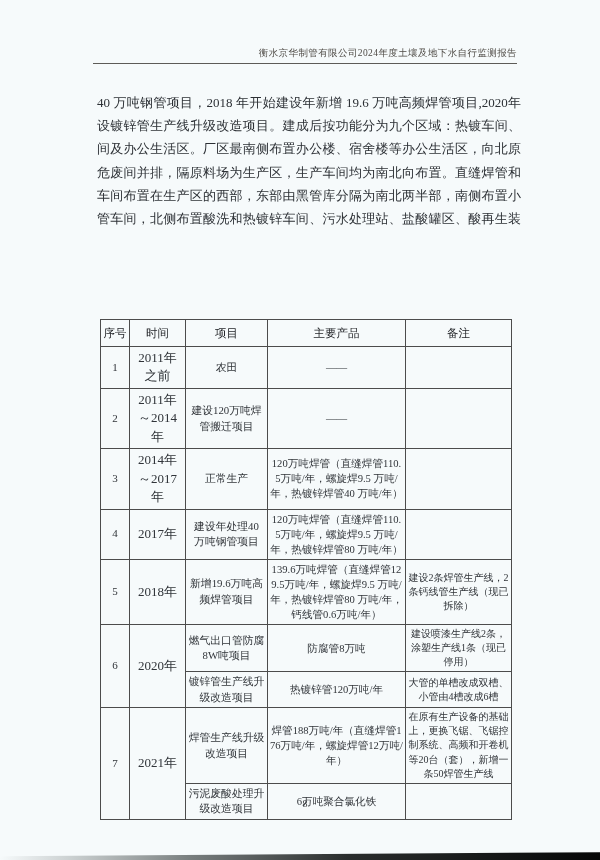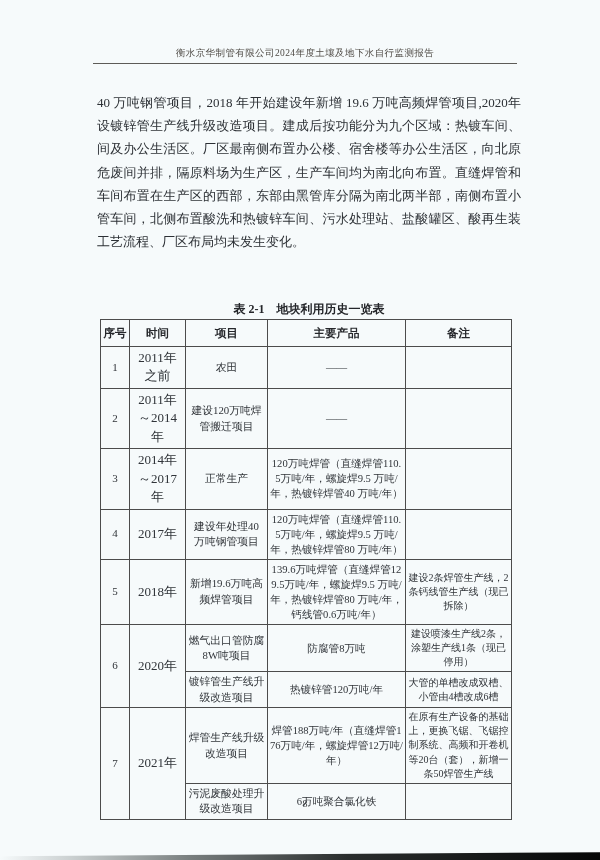--- a/index.html
+++ b/index.html
@@ -5,21 +5,21 @@
   html,body{margin:0;padding:0;background:#dfe3e4;}
   .page{
     position:relative;width:600px;height:860px;margin:0 auto;
     background:#f6fafb;overflow:hidden;
     font-family:"Liberation Serif","DejaVu Serif",serif;
     color:#2f3338;
   }
   
   .doc-header{
     position:absolute;top:47px;left:93px;width:424px;
-    text-align:center;font-size:9.5px;letter-spacing:.4px;color:#4e4a45;
+    text-align:right;font-size:9.5px;letter-spacing:.4px;color:#4e4a45;
   }
   .header-rule{
     position:absolute;top:63px;left:93px;width:424px;height:0;
     border-top:1.2px solid #5d5b57;
   }
   
   .body-text{position:absolute;top:91px;left:97px;width:424px;}
   .body-text .line{
     height:23.2px;line-height:23.2px;font-size:13px;color:#2c3035;
     text-align:justify;text-align-last:justify;overflow:hidden;
@@ -32,21 +32,21 @@
   }
   
   .tbl-wrap{position:absolute;top:319px;left:100px;width:411px;}
   table.history{
     border-collapse:collapse;width:411px;height:461px;table-layout:fixed;
   }
   table.history th,table.history td{
     border:1px solid #4c4c4c;text-align:center;vertical-align:middle;
     padding:2px 2px;color:#303439;word-break:break-all;line-height:1.42;
   }
-  table.history th{font-size:11.5px;font-weight:bold;height:22px;color:#26282c;}
+  table.history th{font-size:11.5px;font-weight:normal;height:22px;color:#26282c;}
   td.cell-serial{font-size:11px;}
   td.cell-time{font-size:13px;padding:2px 1px;}
   td.cell-project{font-size:10.8px;}
   td.cell-product{font-size:10.6px;padding:1px 3px;}
   td.cell-note{font-size:10px;padding:1px 3px;}
   
   .page-number{
     position:absolute;top:798px;left:93px;width:424px;
     text-align:center;font-size:10px;color:#3a3d41;
   }
@@ -69,24 +69,22 @@
   <div class="doc-header">衡水京华制管有限公司2024年度土壤及地下水自行监测报告</div>
   <div class="header-rule"></div>
 
   <div class="body-text">
       <div class="line">40 万吨钢管项目，2018 年开始建设年新增 19.6 万吨高频焊管项目,2020年开始建</div>
       <div class="line">设镀锌管生产线升级改造项目。建成后按功能分为九个区域：热镀车间、热镀锌</div>
       <div class="line">间及办公生活区。厂区最南侧布置办公楼、宿舍楼等办公生活区，向北原料厂和</div>
       <div class="line">危废间并排，隔原料场为生产区，生产车间均为南北向布置。直缝焊管和螺旋焊管</div>
       <div class="line">车间布置在生产区的西部，东部由黑管库分隔为南北两半部，南侧布置小口径直缝焊</div>
       <div class="line">管车间，北侧布置酸洗和热镀锌车间、污水处理站、盐酸罐区、酸再生装置区位于热</div>
-      <div class="line last">工艺流程、厂区布局均未发生变化。</div>
     </div>
 
-  <div class="tbl-caption">表 2-1　地块利用历史一览表</div>
 
   <div class="tbl-wrap">
     <table class="history">
       <colgroup>
         <col style="width:29px">
         <col style="width:56px">
         <col style="width:82px">
         <col style="width:138px">
         <col style="width:106px">
       </colgroup>

